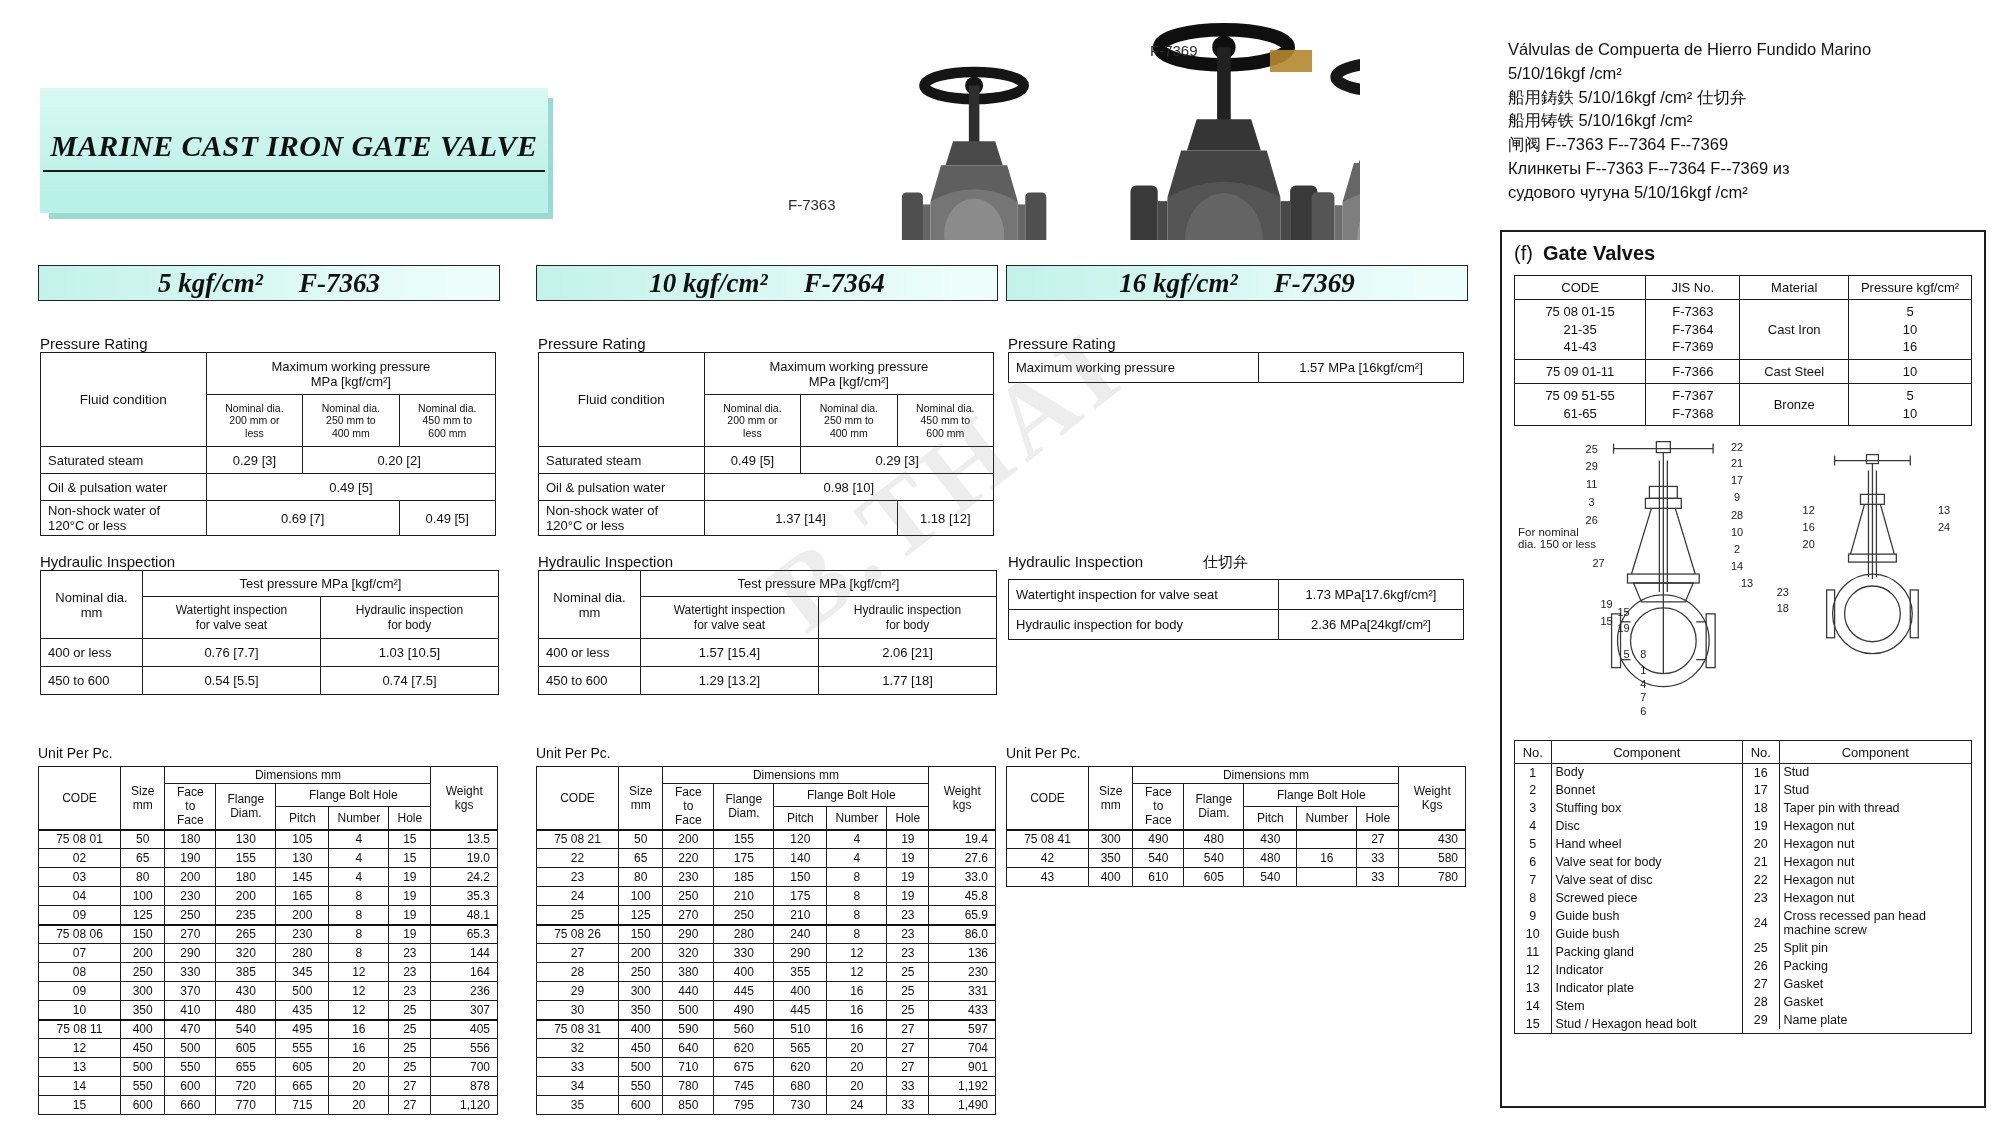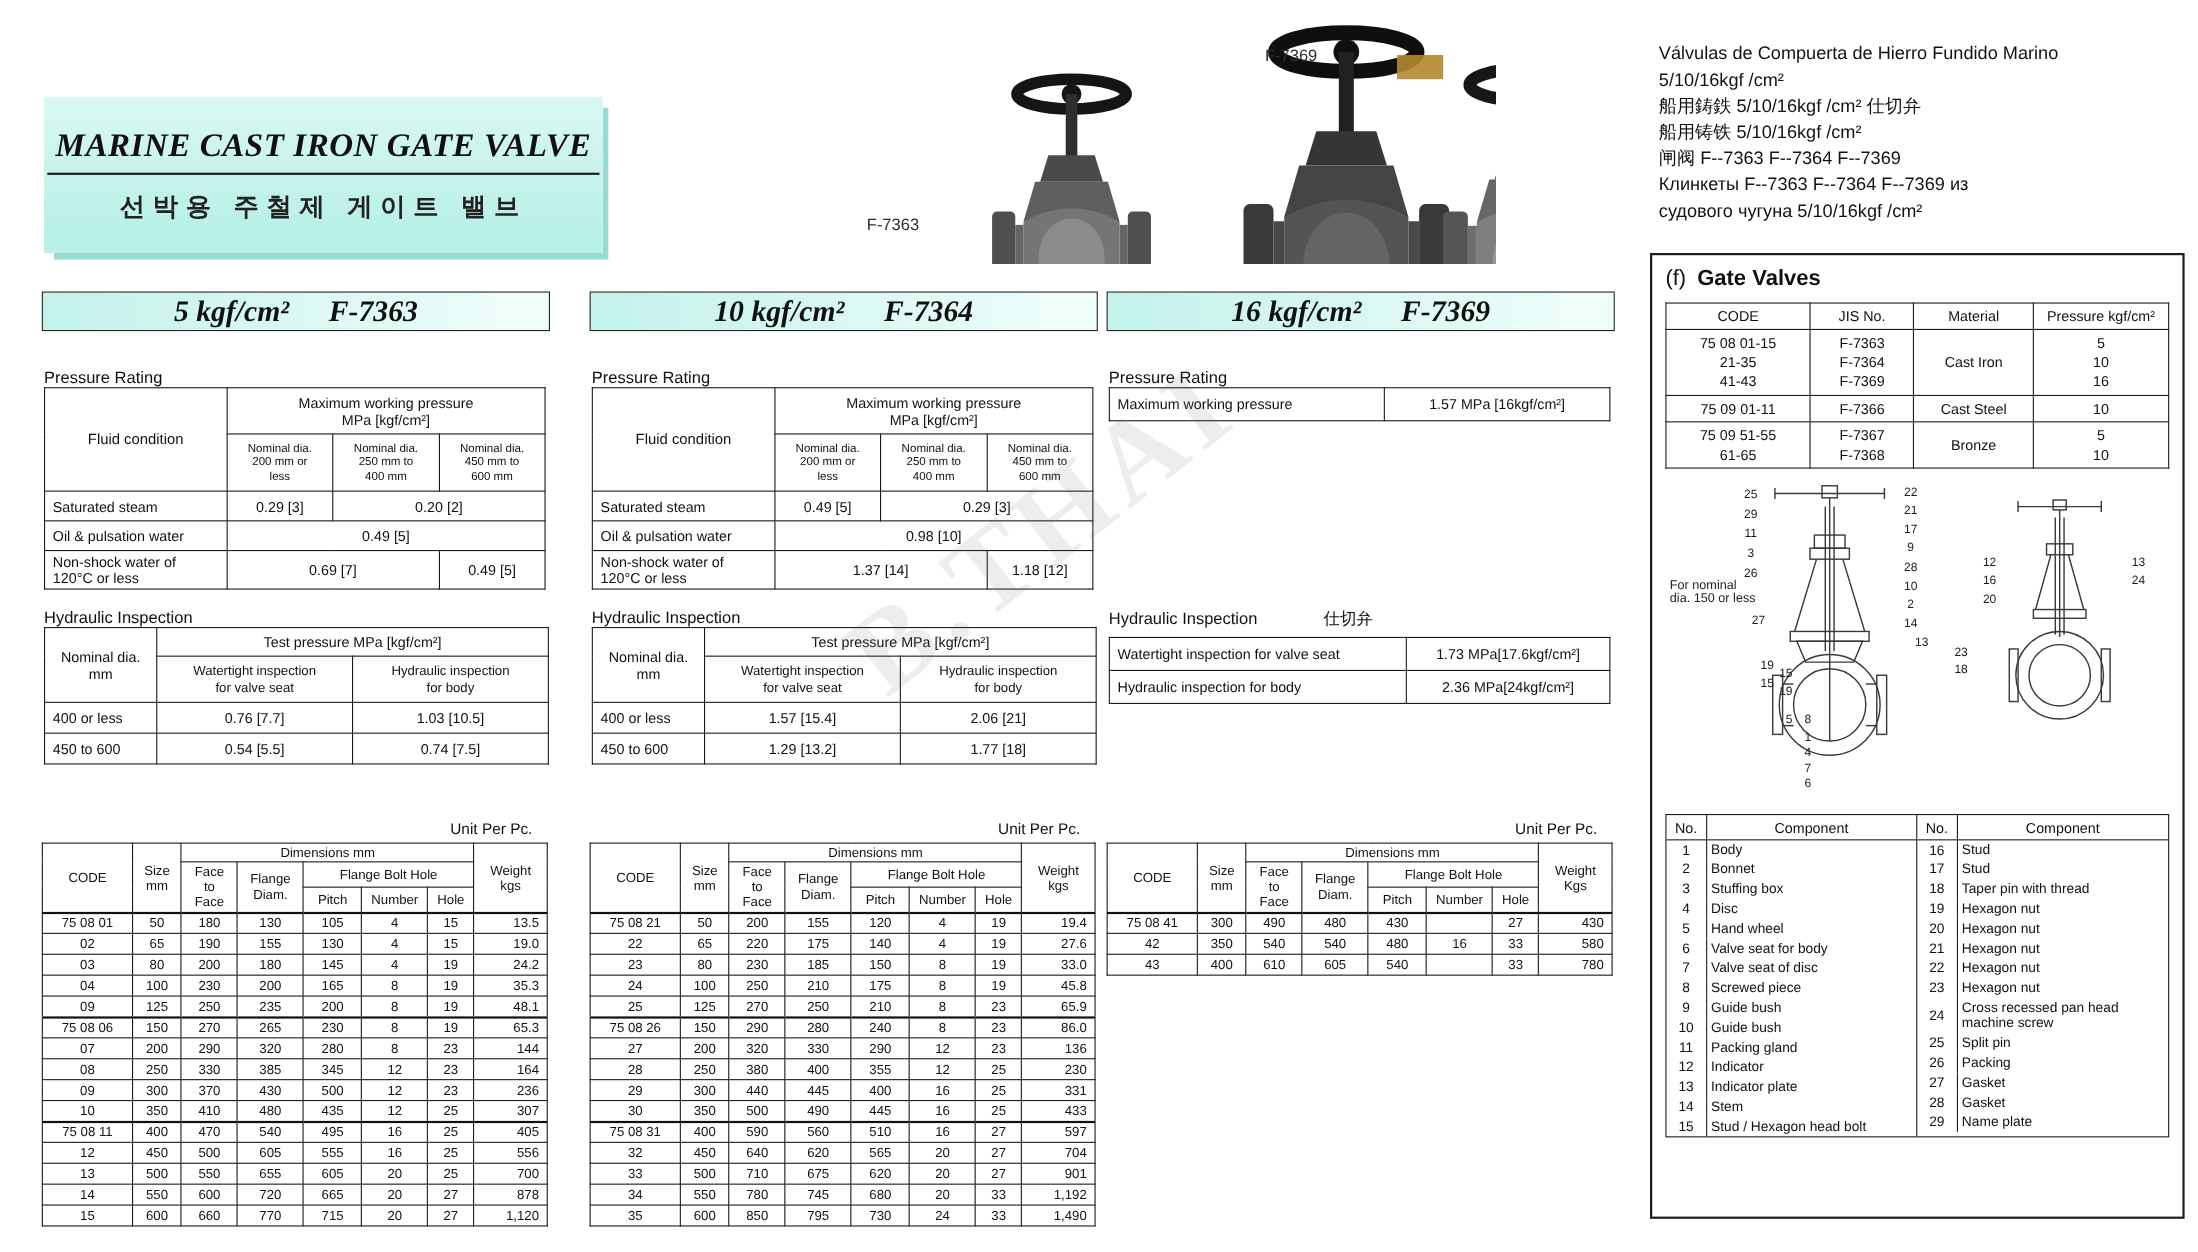--- a/index.html
+++ b/index.html
@@ -4,21 +4,21 @@
 <style>
   * { margin:0; padding:0; box-sizing:border-box; }
   html,body { background:#ffffff; }
   body {
     width:1998px; height:1138px; position:relative; overflow:hidden;
     font-family:"Liberation Sans", sans-serif; color:#111;
   }
 
   
   .title-box {
-    position:absolute; left:40px; top:88px; width:508px; height:142px;
+    position:absolute; left:40px; top:88px; width:508px; height:125px;
     background:linear-gradient(180deg,#d9f9f3 0%,#b9f0e7 85%);
     box-shadow:7px 8px 0 -2px rgba(70,190,175,.55);
     display:flex; flex-direction:column; justify-content:center; align-items:center;
   }
   .title-en {
     font-family:"Liberation Serif", serif; font-style:italic; font-weight:bold;
     font-size:30px; letter-spacing:.5px; border-bottom:2.5px solid #1c1c1c; padding:0 8px 7px;
   }
   .title-ko { font-size:23px; letter-spacing:7px; margin-top:13px; font-weight:bold; color:#222; }
 
@@ -48,21 +48,21 @@
     background:linear-gradient(90deg,#c2f2ea 0%,#ecfdfa 90%);
     display:flex; align-items:center; justify-content:center; gap:36px;
     font-family:"Liberation Serif", serif; font-style:italic; font-weight:bold; font-size:27px;
   }
 
   .sec-label { font-size:15px; color:#101010; }
   .sec-pressure  { position:absolute; top:70px;  left:2px; right:4px; }
   .sec-hydraulic { position:absolute; top:288px; left:2px; right:4px; }
   .sec-unit      { position:absolute; top:480px; left:0;   right:2px; }
   .sec-label-row { display:flex; gap:60px; align-items:baseline; margin-bottom:7px; }
-  .unit-label { text-align:right; padding-right:14px; font-size:14px; margin-bottom:5px; }
+  .unit-label { padding-right:14px; font-size:14px; margin-bottom:5px; }
 
   table { border-collapse:collapse; width:100%; table-layout:fixed; }
   td, th {
     border:1px solid #1b1b1b; font-size:13px; text-align:center;
     padding:2px 3px; white-space:pre-line; font-weight:normal; vertical-align:middle;
   }
   .pr-table, .hy-table, .unit-table, .pr3-table, .hy3-table, .code-table { border:1.5px solid #1b1b1b; }
 
   .pr-table .fluid-h { font-size:13.5px; }
   .pr-table .mwp { height:42px; font-size:13px; }
@@ -111,21 +111,20 @@
   .comp-side th.cno-h { border-right:1px solid #1d1d1d; }
   .comp-side td { border:none; font-size:12.5px; padding:1.5px 4px; height:18px; }
   .comp-side td.c0 { border-right:1px solid #1d1d1d; text-align:center; width:36px; }
   .comp-side td.c1 { text-align:left; line-height:1.15; }
 </style>
 </head>
 <body>
 
 <div class="title-box">
   <div class="title-en">MARINE CAST IRON GATE VALVE</div>
-  <div class="title-ko">선박용 주철제 게이트 밸브</div>
 </div>
 
 <div class="valves">
   <svg viewBox="0 0 812 236">
     <defs>
       <symbol id="valve-sym" viewBox="0 0 100 160">
         <ellipse cx="50" cy="13" rx="33" ry="9" fill="none" stroke="#151515" stroke-width="7"></ellipse>
         <circle cx="50" cy="13" r="6" fill="#151515"></circle>
         <rect x="46.5" y="13" width="7" height="38" fill="#2e2e2e"></rect>
         <path d="M36 50 h28 l5 16 h-38 z" fill="#4a4a4a"></path>

